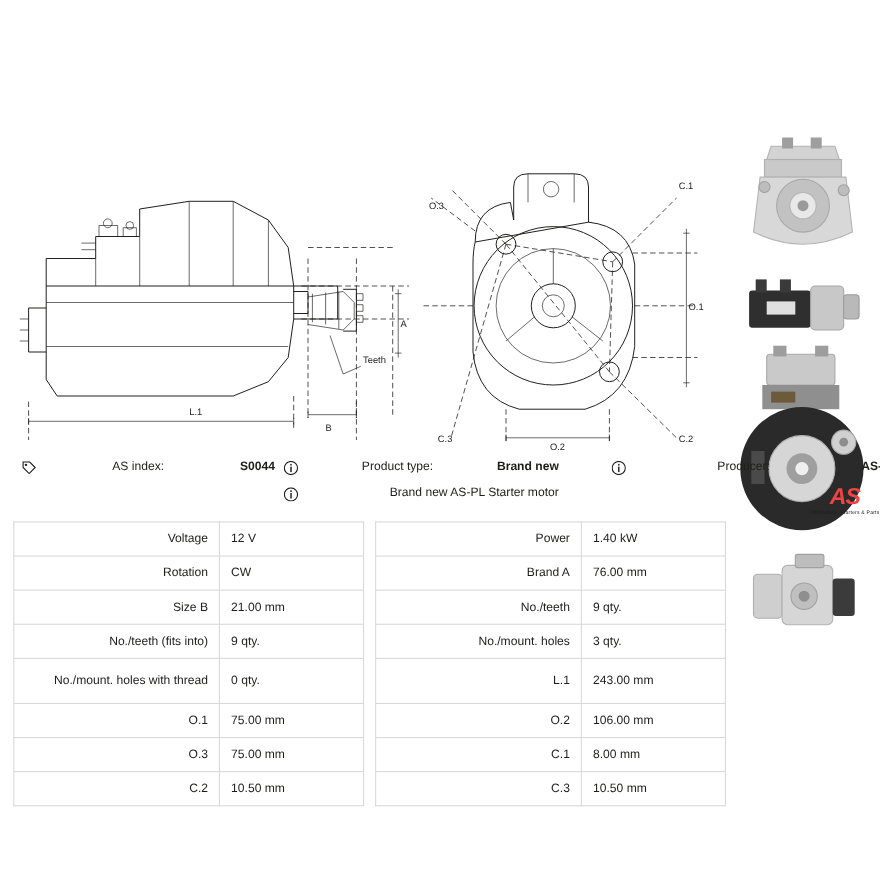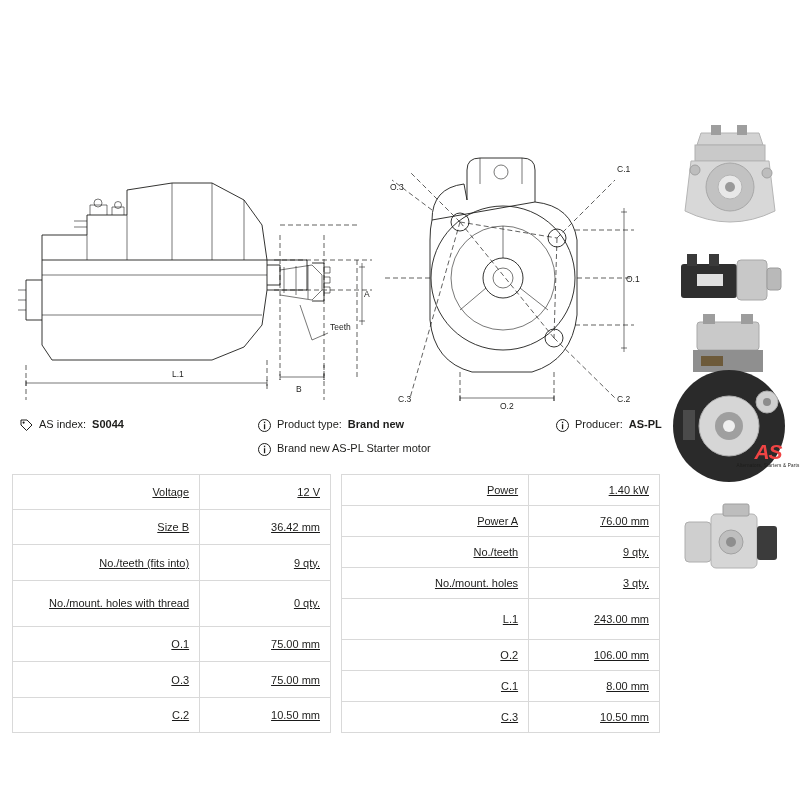--- a/index.html
+++ b/index.html
@@ -79,20 +79,21 @@
   .meta-c2 { left: 246px; width: 250px; }
   .meta-c3 { left: 544px; width: 260px; }
   .meta-line {
     display: flex;
     align-items: center;
     gap: 6px;
     font-size: 11px;
     line-height: 16px;
     margin-bottom: 8px;
     color: #1d1d1b;
+    justify-content: space-between;
   }
   .meta-line b { font-weight: bold; }
   .ico {
     display: inline-block;
     width: 13px;
     height: 13px;
     flex: none;
     position: relative;
     top: 1px;
   }
@@ -143,37 +144,36 @@
   }
 
   
   .specs {
     position: absolute;
     left: 12px;
     top: 474px;
     width: 724px;
     display: flex;
     gap: 0px;
-    text-decoration: underline;
   }
   table.spec {
     border-collapse: collapse;
     width: 319px;
     table-layout: fixed;
   }
   table.spec td {
     border: 1px solid #d9d9d9;
     height: 24px;
     font-size: 11px;
     padding: 3px 10px;
     color: #1d1d1b;
     vertical-align: middle;
   }
   td.k { text-align: right; width: 60%; }
-  td.v { text-align: right; width: 40%; }
+  td.v { width: 40%; }
   tr.tall td { height: 34px; }
 
   .sep { width: 10px; }
 </style>
 </head>
 <body>
 
 <div class="page">
 
   <div class="drawings">
@@ -390,22 +390,26 @@
   </div>
 
   <div class="specs">
     <table class="spec">
       <tbody>
         <tr>
           <td class="k">Voltage</td>
           <td class="v">12 V</td>
         </tr>
         <tr>
+          <td class="k">Rotation</td>
+          <td class="v">CW</td>
+        </tr>
+        <tr>
           <td class="k">Size B</td>
-          <td class="v">36.42 mm</td>
+          <td class="v">21.00 mm</td>
         </tr>
         <tr>
           <td class="k">No./teeth (fits into)</td>
           <td class="v">9 qty.</td>
         </tr>
         <tr class="tall">
           <td class="k">No./mount. holes with thread</td>
           <td class="v">0 qty.</td>
         </tr>
         <tr>
@@ -425,21 +429,21 @@
 
     <div class="sep"></div>
 
     <table class="spec">
       <tbody>
         <tr>
           <td class="k">Power</td>
           <td class="v">1.40 kW</td>
         </tr>
         <tr>
-          <td class="k">Power A</td>
+          <td class="k">Brand A</td>
           <td class="v">76.00 mm</td>
         </tr>
         <tr>
           <td class="k">No./teeth</td>
           <td class="v">9 qty.</td>
         </tr>
         <tr>
           <td class="k">No./mount. holes</td>
           <td class="v">3 qty.</td>
         </tr>

